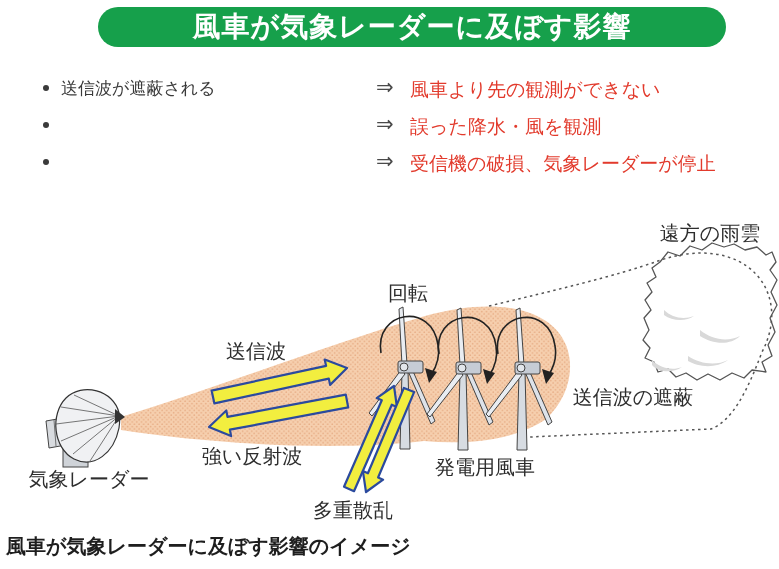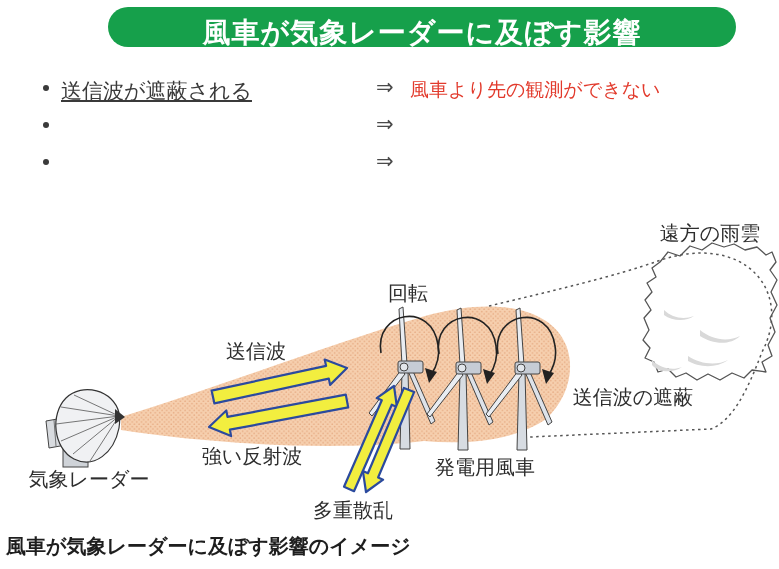--- a/index.html
+++ b/index.html
@@ -2,34 +2,34 @@
 <html><head>
 <meta charset="utf-8">
 <style>
   html,body{margin:0;padding:0;}
   body{
     width:779px;height:569px;position:relative;background:#ffffff;
     font-family:"Liberation Sans","DejaVu Sans",sans-serif;
     overflow:hidden;
   }
   .banner{
-    position:absolute;left:108px;top:7px;width:628px;height:40px;
+    position:absolute;left:98px;top:7px;width:628px;height:40px;
     background:#16a04b;border-radius:21px;
-    display:flex;align-items:flex-end;justify-content:center;
+    display:flex;align-items:center;justify-content:center;
   }
   .banner .title{
     color:#ffffff;font-size:28px;font-weight:bold;letter-spacing:1px;line-height:1;
   }
   .bullet-row{position:absolute;left:0;width:779px;height:24px;}
   .bullet-row .dot{
     position:absolute;left:43px;top:8px;width:6px;height:6px;border-radius:50%;
     background:#3a3a3a;
   }
   .bullet-row .cause{
-    position:absolute;left:61px;top:0;font-size:21px;color:#3a3a3a;white-space:nowrap;text-decoration:underline;
+    position:absolute;left:61px;top:0;font-size:17px;color:#3a3a3a;white-space:nowrap;
   }
   .bullet-row .imply{
     position:absolute;left:376px;top:-2px;font-size:21px;color:#4a4a4a;
   }
   .bullet-row .effect{
     position:absolute;left:410px;top:0;font-size:19px;color:#e23a2c;white-space:nowrap;text-align:right;
   }
   .row1{top:77px;} .row2{top:114px;} .row3{top:151px;}
   svg.diagram{position:absolute;left:0;top:0;}
   svg .dlabel{
@@ -50,24 +50,26 @@
 
 <div class="bullet-row row1">
   <span class="dot"></span>
   <span class="cause">送信波が遮蔽される</span>
   <span class="imply">⇒</span>
   <span class="effect">風車より先の観測ができない</span>
 </div>
 <div class="bullet-row row2">
   <span class="dot"></span>
   <span class="imply">⇒</span>
+  <span class="effect">誤った降水・風を観測</span>
 </div>
 <div class="bullet-row row3">
   <span class="dot"></span>
   <span class="imply">⇒</span>
+  <span class="effect">受信機の破損、気象レーダーが停止</span>
 </div>
 
 <svg class="diagram" width="779" height="569" viewBox="0 0 779 569">
   <defs>
     <pattern id="beamdots" width="4.6" height="4.6" patternUnits="userSpaceOnUse">
       <rect width="4.6" height="4.6" fill="#f6cfae"></rect>
       <circle cx="1.1" cy="1.1" r="0.85" fill="#e7ad86"></circle>
       <circle cx="3.4" cy="3.4" r="0.85" fill="#e7ad86"></circle>
     </pattern>
 

